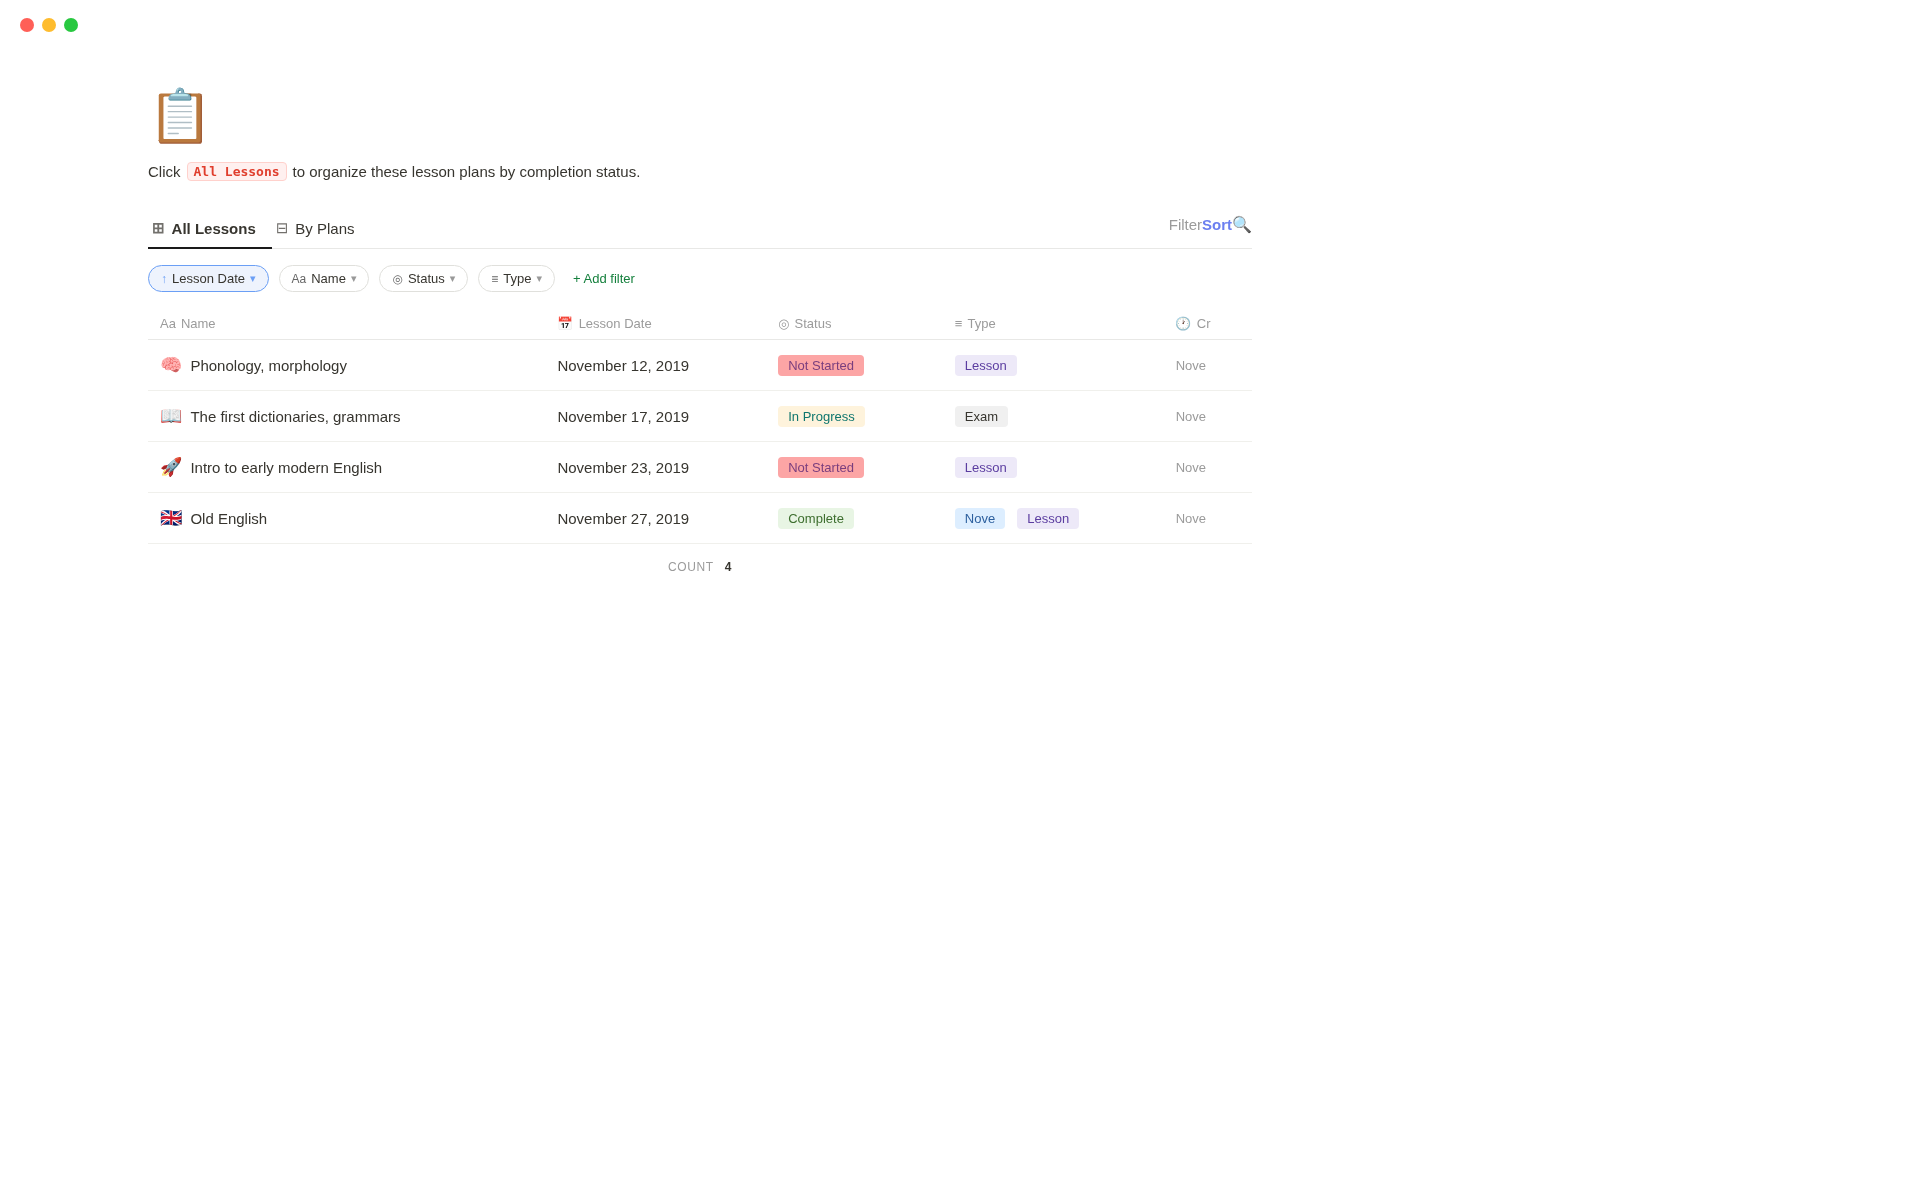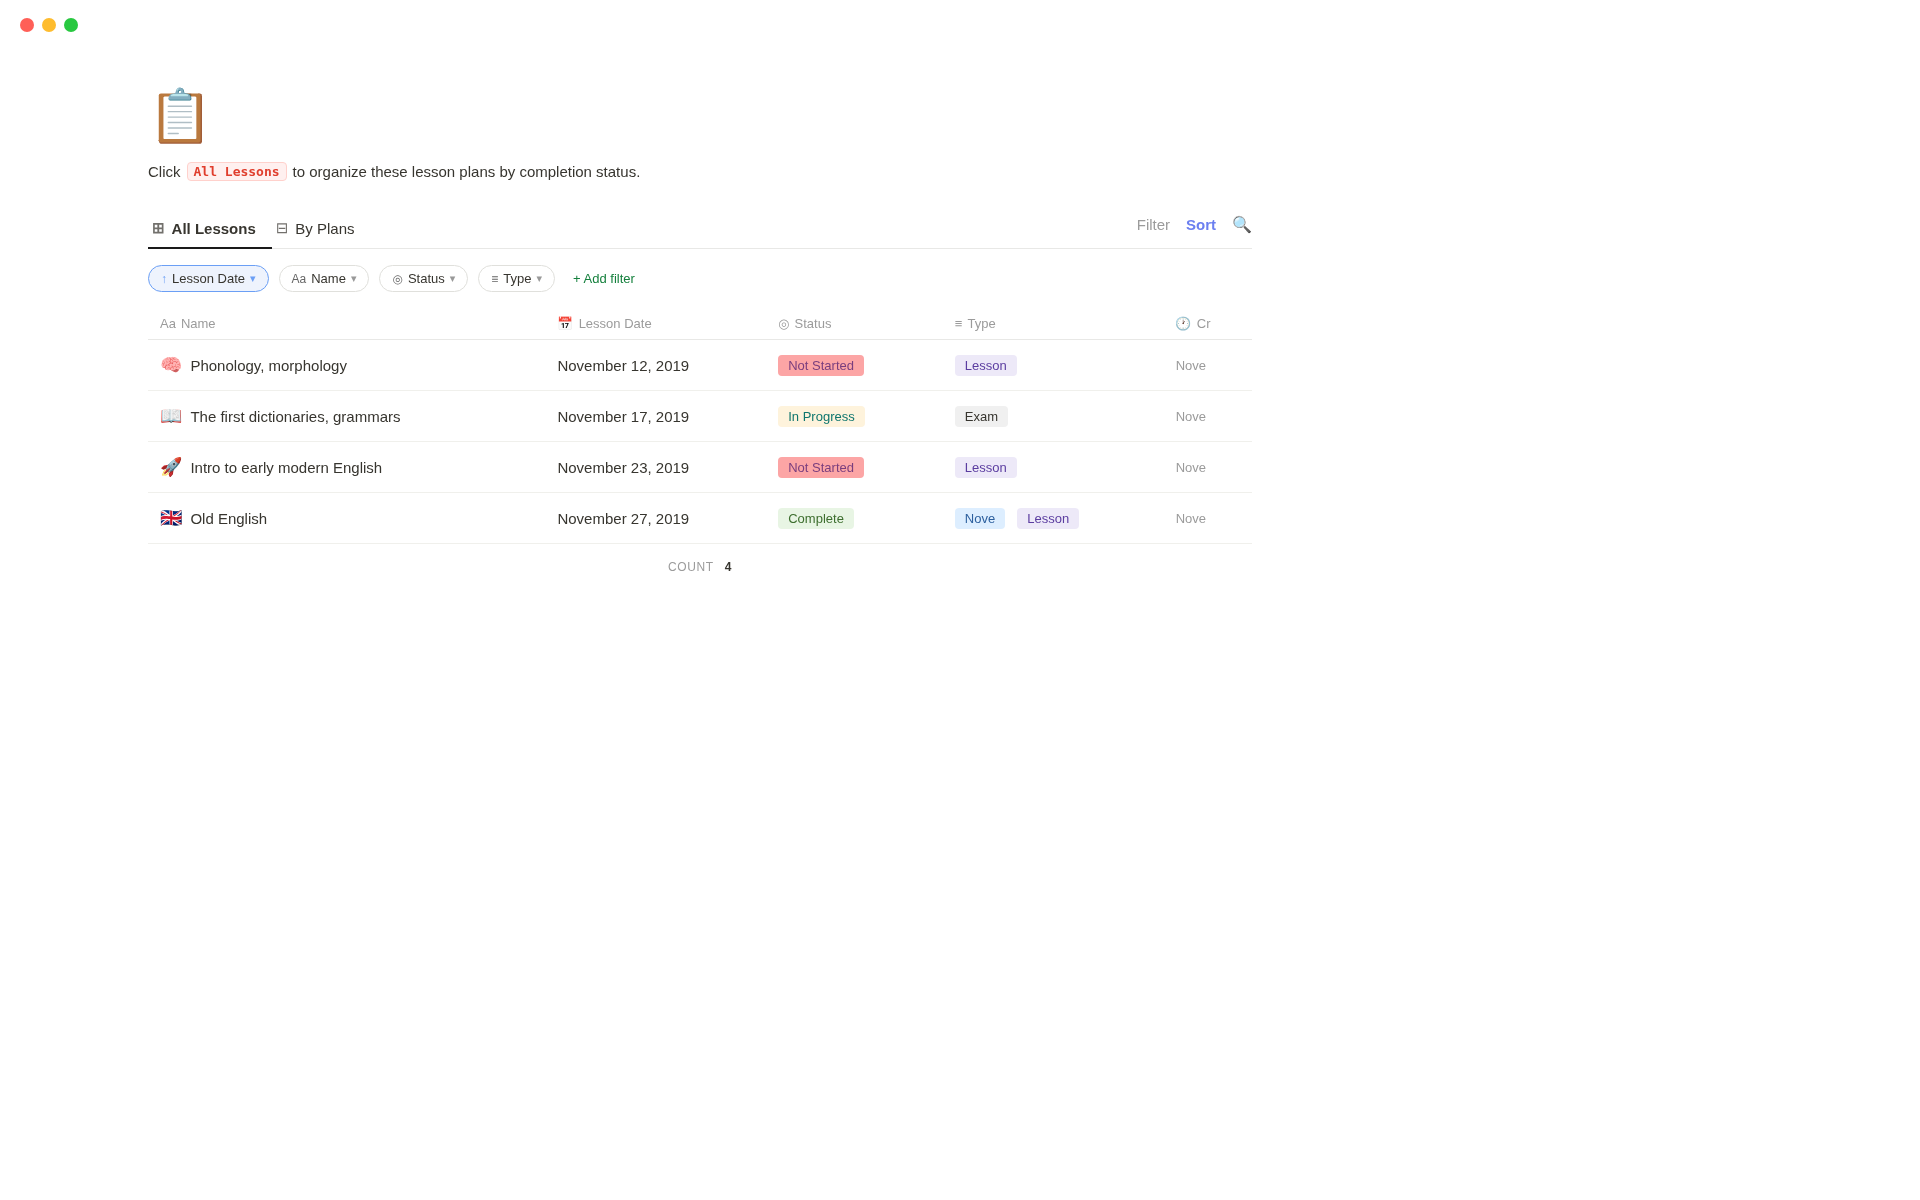--- a/index.html
+++ b/index.html
@@ -112,21 +112,20 @@
       border-bottom: 2px solid #1a1a1a;
       font-weight: 600;
     }
     .tab-icon {
       font-size: 15px;
       opacity: 0.7;
     }
     .tabs-right {
       display: flex;
       align-items: center;
-      gap: 16px;
       padding-bottom: 8px;
     }
     .tab-action {
       font-size: 15px;
       color: #9b9b9b;
       cursor: pointer;
     }
     .tab-action.sort {
       color: #6b7ff0;
       font-weight: 600;

